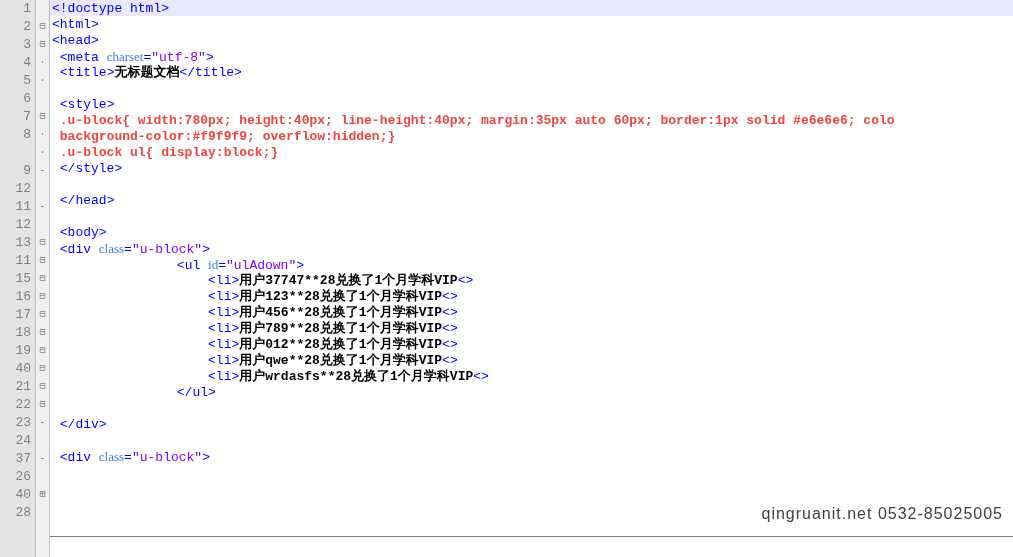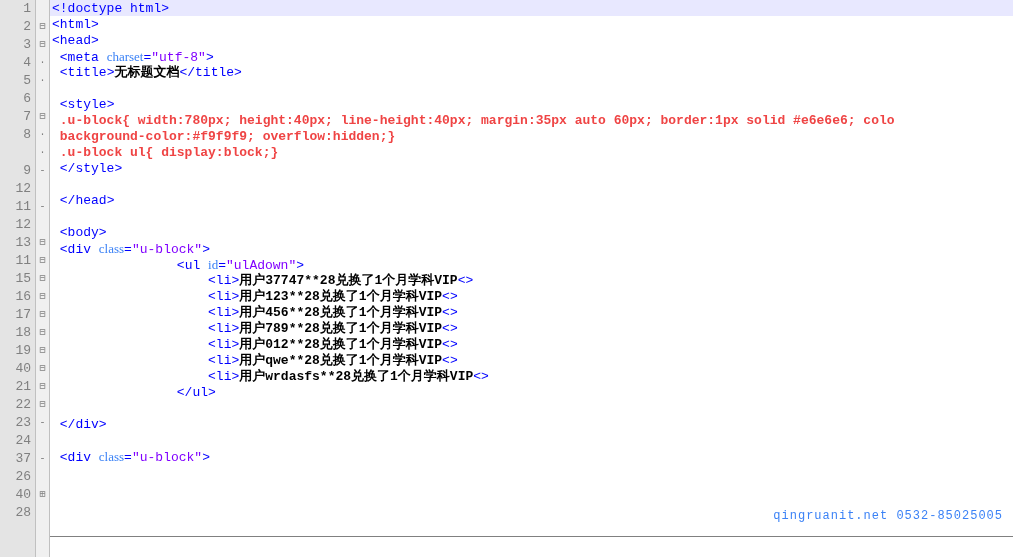--- a/index.html
+++ b/index.html
@@ -62,23 +62,23 @@
 .attr { color: #3b82f6; font-family: Liberation Serif, serif; }
 .str { color: #8000ff; }
 .txt { color: #000; font-weight: bold; margin-top: 36px; }
 .sel { color: #ef4444; font-weight: bold; }
 .lt  { color: #0000ff; }
 .gutter .ln { display: block; height: 18px; }
 .watermark {
   position: absolute;
   right: 10px;
   bottom: 34px;
-  color: #3b82f6;
-  font-family: Liberation Mono, monospace;
-  font-size: 12px;
+  color: #404040;
+  font-family: Liberation Sans, sans-serif;
+  font-size: 16px;
   letter-spacing: 1px;
   pointer-events: none;
 }
 .bottom-border {
   position: absolute;
   left: 50px;
   right: 0;
   bottom: 20px;
   height: 1px;
   background: #808080;

